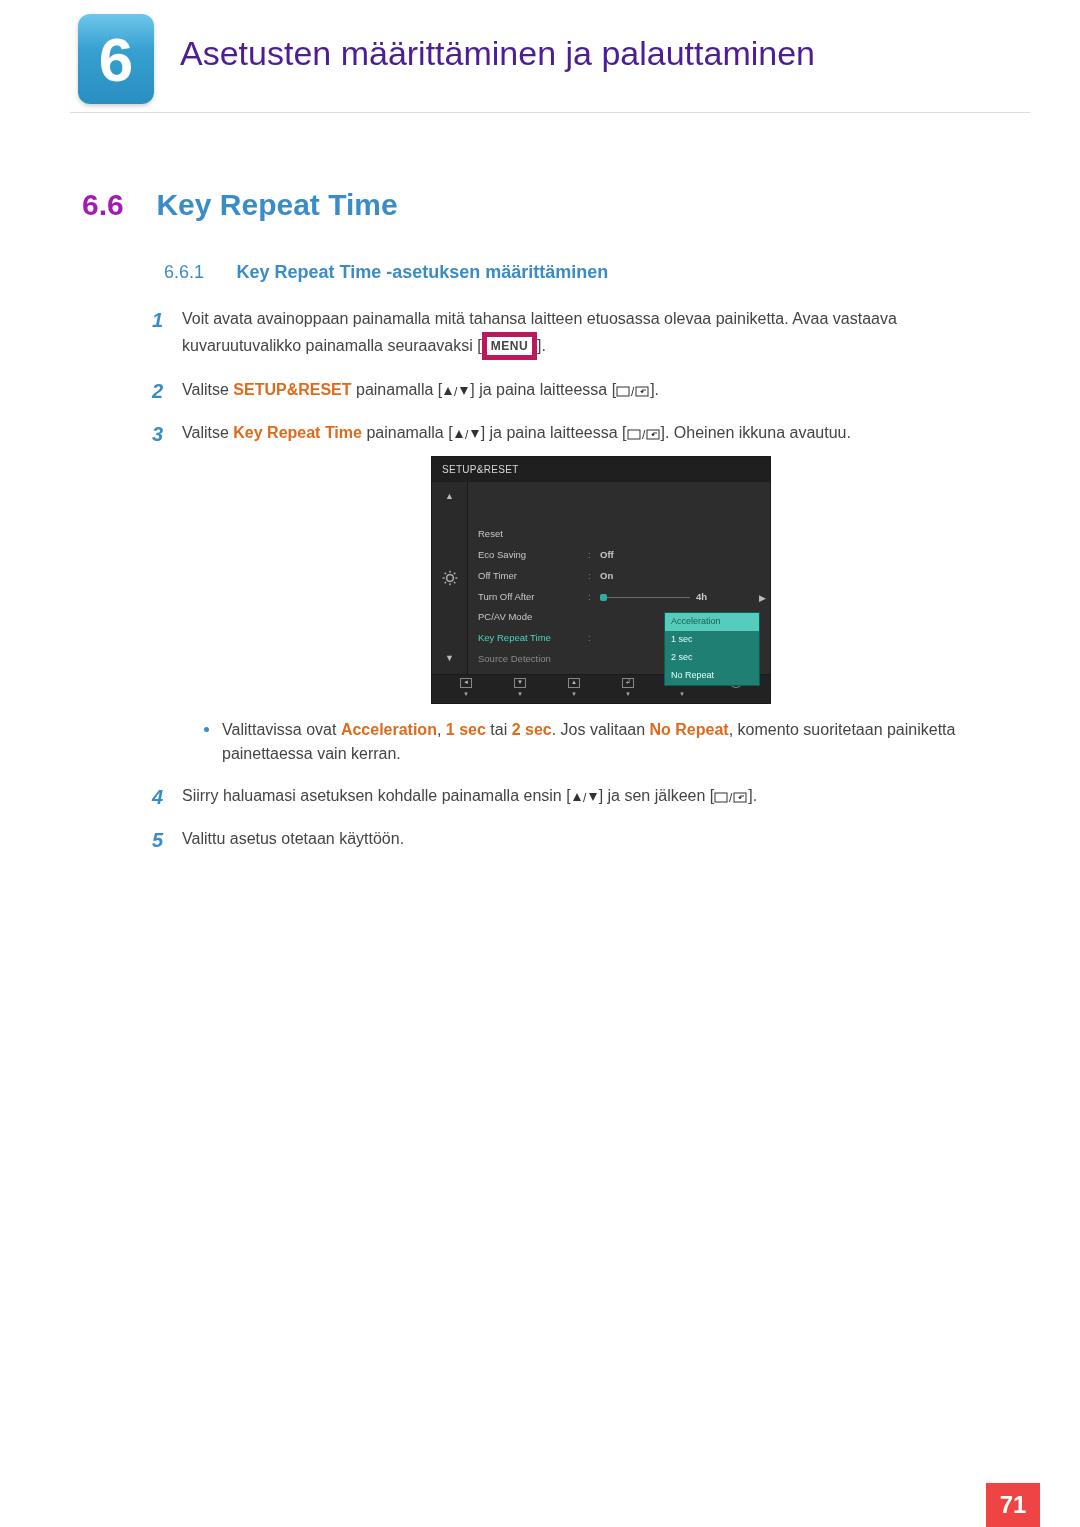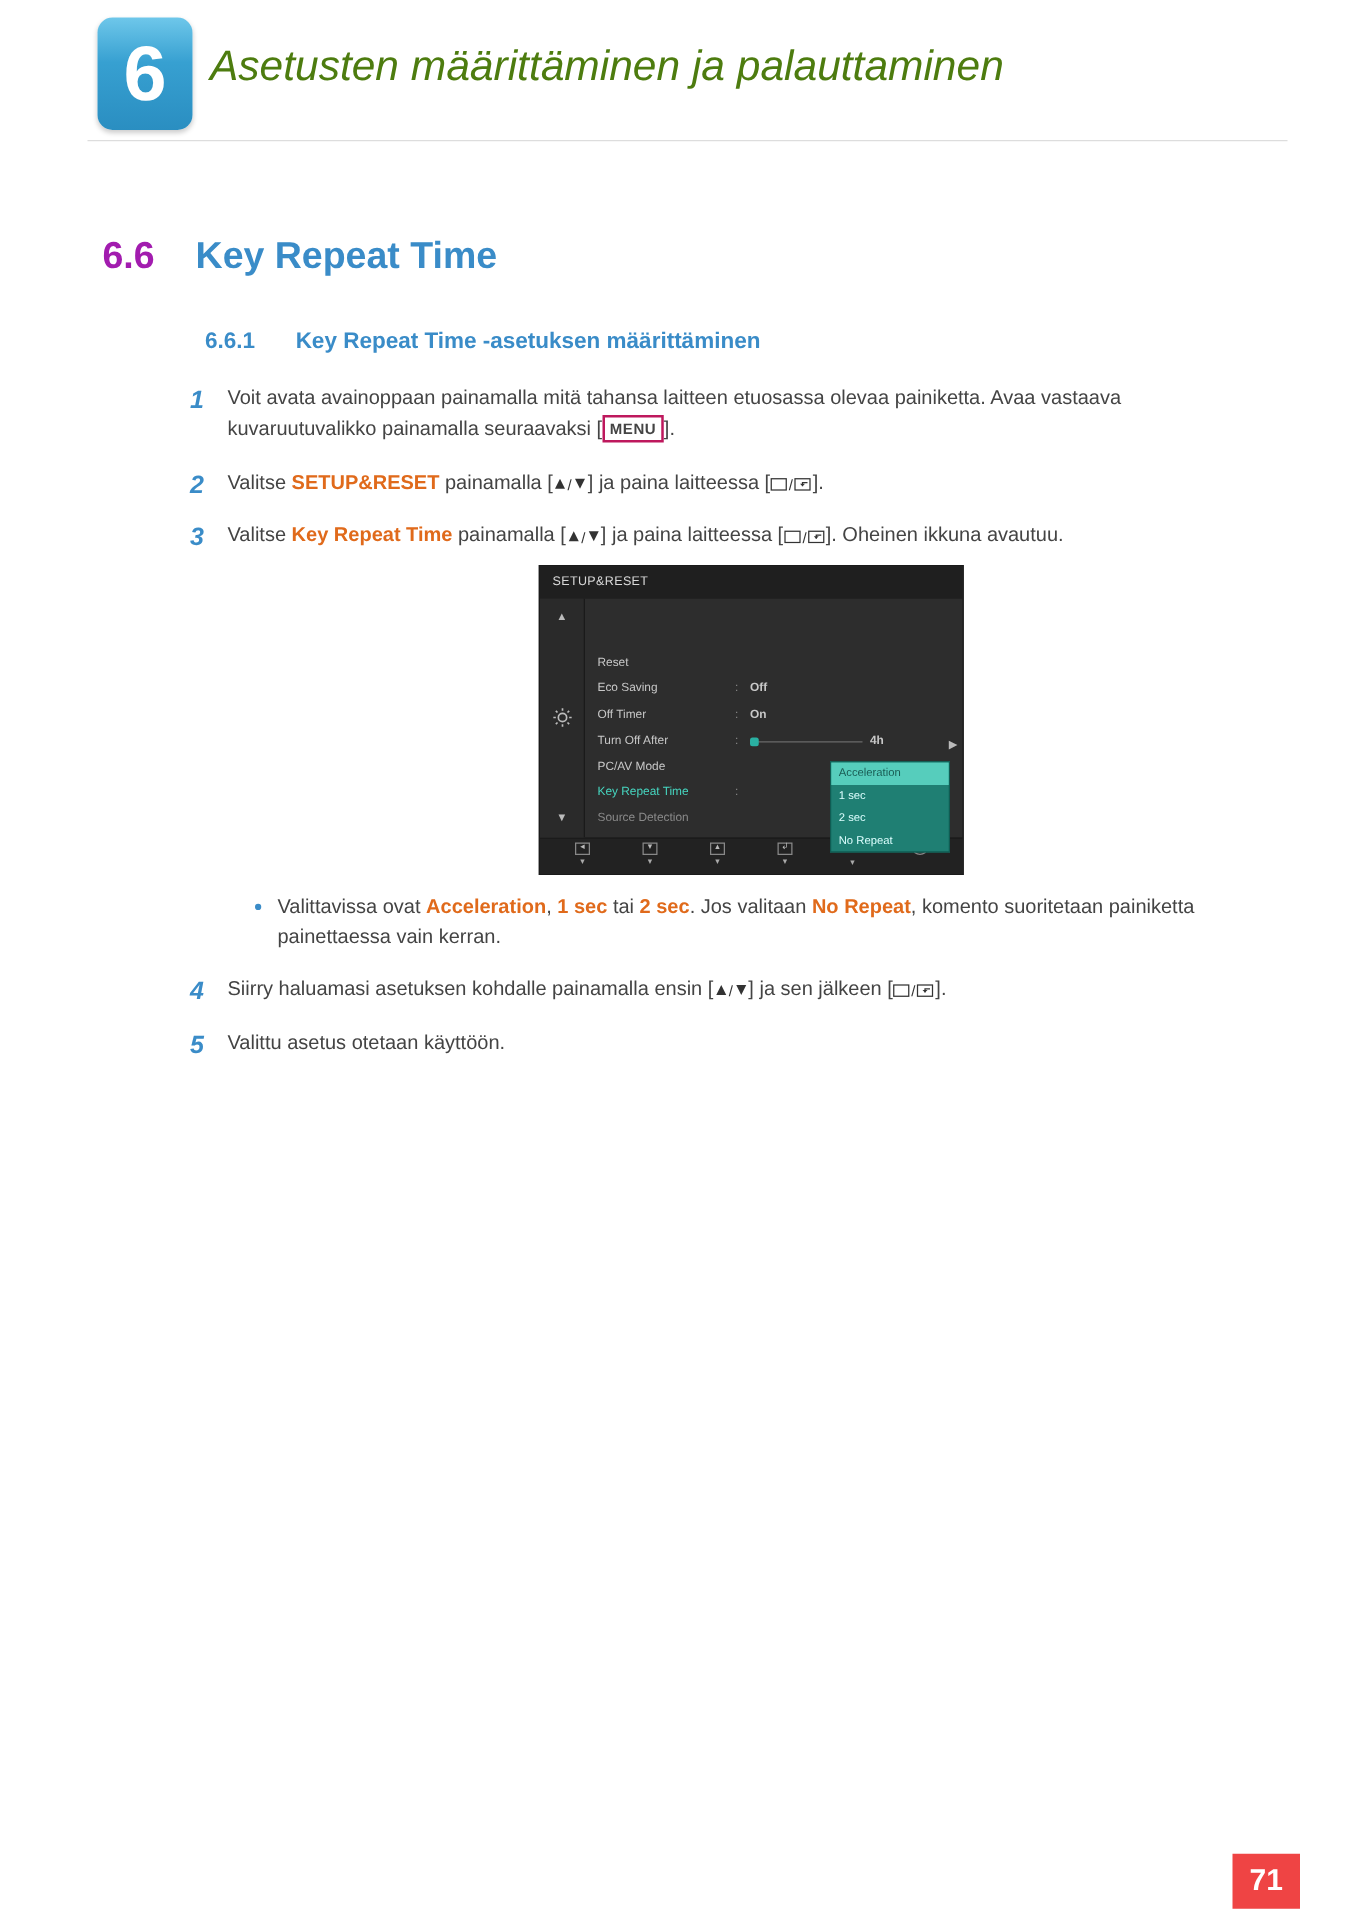--- a/index.html
+++ b/index.html
@@ -30,26 +30,25 @@
     font-size: 62px;
     font-weight: bold;
   }
   .chapter-badge::before{
     content:"";
     position:absolute; bottom:-8px; left:0; right:0; height:16px;
     background: rgba(0,0,0,0);
   }
   .chapter-title {
     position: absolute;
-    left: 168px;
+    left: 180px;
     top: 34px;
     font-size: 34px;
-    color: #4d7c0f;
+    color: #4c1d95;
     font-weight: normal;
-    font-style: italic;
   }
   .hr1 {
     position:absolute;
     left:70px; right:50px;
     top:112px;
     border-top:1px solid #ddd;
   }
   .section {
     position:absolute;
     left:82px; right:60px;
@@ -72,21 +71,21 @@
     margin-top:40px;
     margin-left:82px;
     font-size:16px;
     line-height:1.5;
     color:#555;
   }
   .subsection {
     margin-top:40px;
     margin-left:82px;
   }
-  .sub-no { font-size:18px; color:#3a8cc8; font-weight:bold; }
+  .sub-no { font-size:18px; color:#3a8cc8; font-weight:normal; }
   .sub-title { font-size:18px; color:#3a8cc8; font-weight:bold; }
   ol.steps {
     list-style:none;
     margin:24px 0 0 70px;
     padding:0;
   }
   ol.steps > li {
     position:relative;
     padding-left:30px;
     margin-bottom:18px;
@@ -98,21 +97,21 @@
     position:absolute;
     left:0; top:-2px;
     font-style:italic;
     font-size:20px;
     color:#3a8cc8;
     font-weight:bold;
   }
   .orange { color:#e06a1b; font-weight:bold; }
   .menu-box {
     display:inline-block;
-    border:2px solid #be185d;
+    border:5px solid #be185d;
     padding:0 4px;
     font-size:12px;
     font-weight:bold;
     letter-spacing:0.5px;
     vertical-align:1px;
   }
   .kb {
     display:inline-block;
     vertical-align:-2px;
   }

